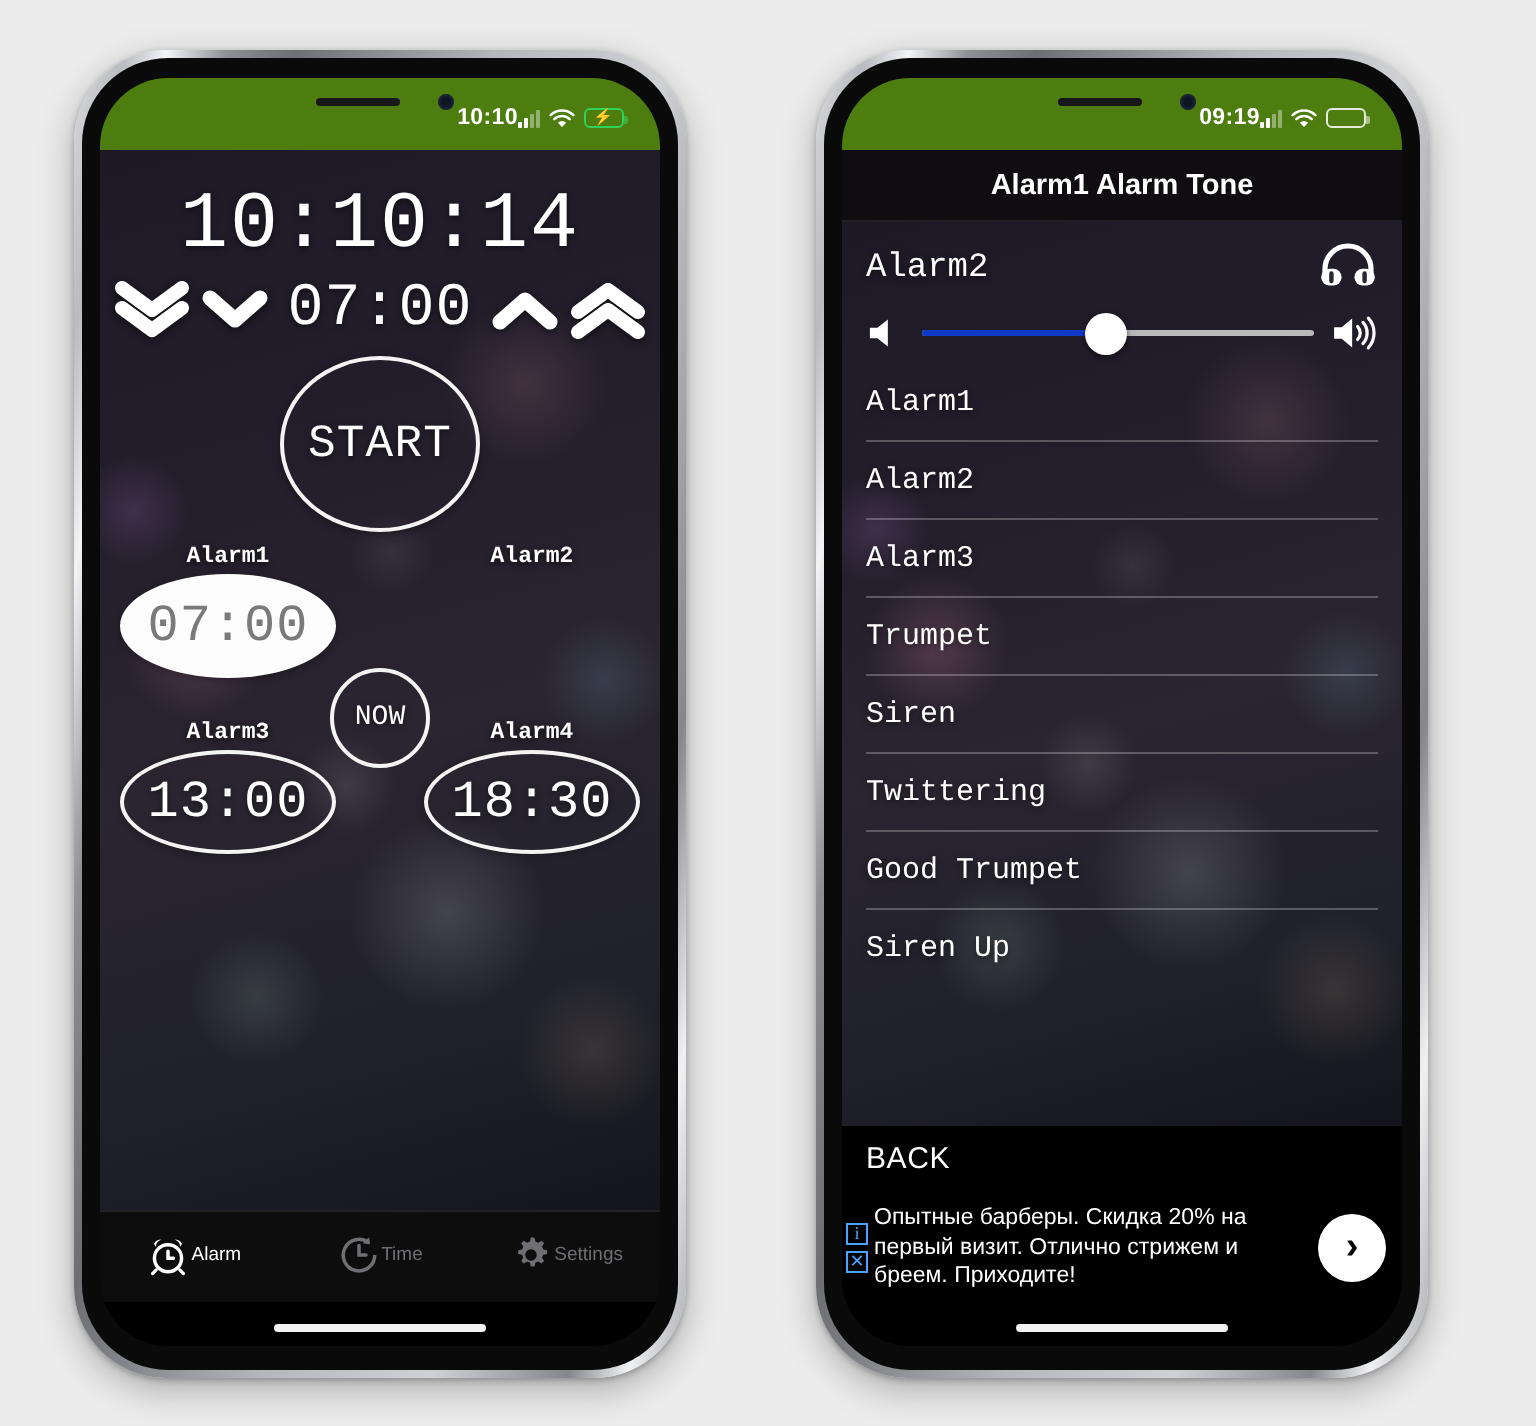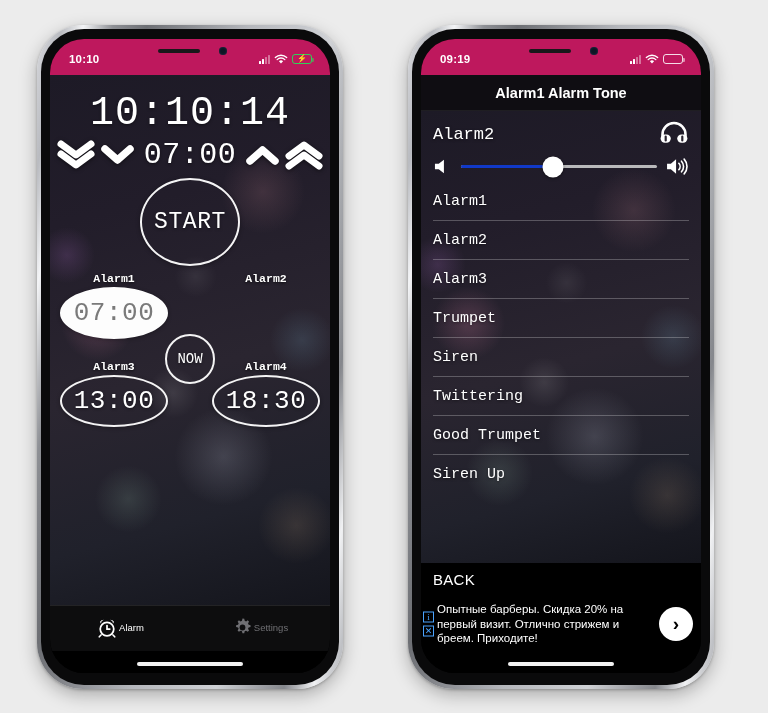--- a/index.html
+++ b/index.html
@@ -45,24 +45,24 @@
     overflow: hidden;
     display: flex;
     flex-direction: column;
   }
 
   
   .statusbar {
     position: relative;
     height: 36px;
     flex: 0 0 36px;
-    background: #be185d;
+    background: #4d7c0f;
     display: flex;
     align-items: center;
-    justify-content: space-between;
+    justify-content: flex-end;
     padding: 0 18px 0 19px;
     color: #fff;
     font-size: 11.5px;
     font-weight: bold;
     letter-spacing: .2px;
     z-index: 4;
   }
   .sb-time { margin-top: 4px; }
   .sb-right { display: flex; align-items: center; gap: 4px; margin-top: 4px; }
   .earpiece {
@@ -460,20 +460,30 @@
                 <path d="M19.6 5.2 a4.6 4.6 0 0 0-4-2.2 a4.6 4.6 0 0 1 3.1 4.1 Z" fill="#fff"></path>
                 <path d="M5.5 19.6 L3.6 21.6" stroke="#fff" stroke-width="1.8" stroke-linecap="round"></path>
                 <path d="M18.5 19.6 L20.4 21.6" stroke="#fff" stroke-width="1.8" stroke-linecap="round"></path>
               </svg>
             </span>
             <span>Alarm</span>
           </div>
           <div class="tab">
             <span class="ticon">
               <svg width="21" height="21" viewBox="0 0 24 24">
+                <path d="M21 12 a9 9 0 1 1-3.3-6.9" fill="none" stroke="#6f6f73" stroke-width="2"></path>
+                <path d="M12 6.5 V12 H16" stroke="#6f6f73" stroke-width="2" fill="none" stroke-linecap="round"></path>
+                <path d="M17.8 1.8 L18.2 5.9 L14.1 5.3 Z" fill="#6f6f73"></path>
+              </svg>
+            </span>
+            <span>Time</span>
+          </div>
+          <div class="tab">
+            <span class="ticon">
+              <svg width="21" height="21" viewBox="0 0 24 24">
                 <path fill="#6f6f73" d="M12 1.8 l2 .3 .5 2.2 1.6 .7 1.9-1.2 1.5 1.5 -1.2 1.9 .7 1.6 2.2 .5 0 2.1 -2.2 .5 -.7 1.6 1.2 1.9 -1.5 1.5 -1.9-1.2 -1.6 .7 -.5 2.2 -2.1 0 -.5-2.2 -1.6-.7 -1.9 1.2 -1.5-1.5 1.2-1.9 -.7-1.6 -2.2-.5 0-2.1 2.2-.5 .7-1.6 -1.2-1.9 1.5-1.5 1.9 1.2 1.6-.7 .5-2.2 Z"></path>
                 <circle cx="12" cy="12" r="3.3" fill="#0d0d0e"></circle>
               </svg>
             </span>
             <span>Settings</span>
           </div>
         </div>
 
         <div class="bottom-black"></div>
         <div class="home-ind"></div>

